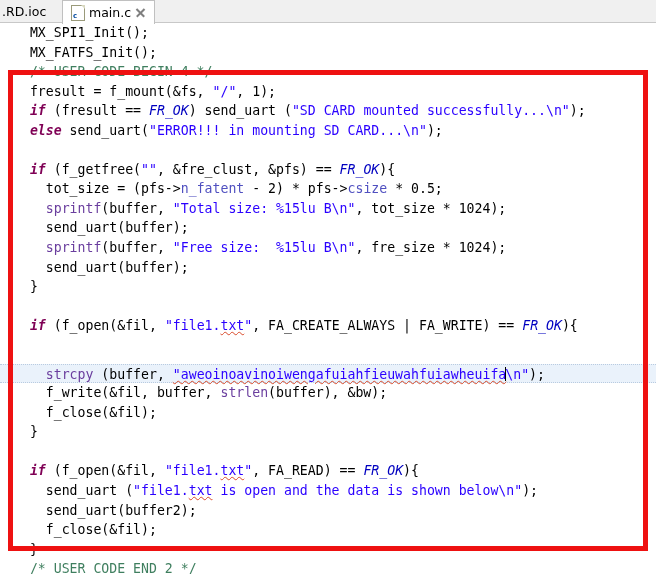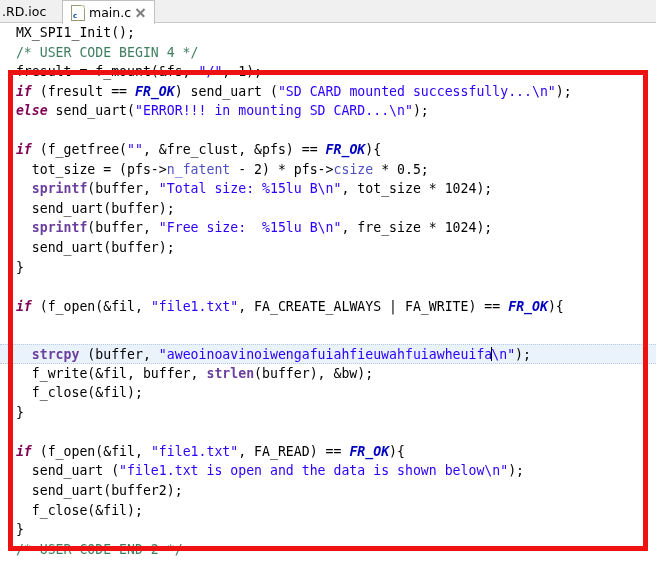--- a/index.html
+++ b/index.html
@@ -73,41 +73,42 @@
     background:#ffffff;
     font-family:"DejaVu Sans Mono", monospace;
     font-size:13.2px;
     line-height:19.55px;
     color:#000000;
   }
   .code-line{
     position:relative;
     height:19.55px;
     white-space:pre;
-    padding-left:0;
+    padding-left:14px;
     color:#000000;
   }
   .code-line.cur{
     background:#eaf2fb;
     border-top:1px dotted #b9cbe0;
     border-bottom:1px dotted #b9cbe0;
     box-sizing:border-box;
     height:19.55px;
     margin-top:28px;
   }
 
   
   .kw      { color:#7f0055; font-weight:bold;font-style:italic; }
   .str     { color:#2a00ff; }
   .cmt     { color:#3f7f5f; }
-  .fn      { color:#6a3e9e; font-weight:bold; }
-  .cst     { color:#0000c0; font-style:italic;font-weight:bold; }
+  .fn      { color:#6a3e9e; font-weight:normal; }
+  .cst     { color:#0000c0; font-style:italic; }
   .fld     { color:#5050c0;margin-top:24px; }
   .plain   { color:#000000; }
   .sq      {
+    text-decoration: underline;
     text-decoration-style: wavy;
     text-decoration-color:#d94a2a;
     text-decoration-thickness:1px;
   }
   .caret{
     display:inline-block; width:0; border-left:1.5px solid #000;
     height:14px; vertical-align:-2px; margin:0 -1px;
   }
 
   
@@ -139,20 +140,21 @@
     </div>
     <div class="dotdot">..</div>
   </div>
   <div class="tab-underline"></div>
   <div class="tab-underline2"></div>
 
   <div class="editor">
 
     <div class="code-line">  <span class="plain">MX_SPI1_Init();</span></div>
 
+    <div class="code-line">  <span class="plain">MX_FATFS_Init();</span></div>
 
     <div class="code-line">  <span class="cmt">/* USER CODE BEGIN 4 */</span></div>
 
     <div class="code-line">  <span class="plain">fresult = f_mount(&amp;fs, </span><span class="str">"/"</span><span class="plain">, 1);</span></div>
 
     <div class="code-line">  <span class="kw">if</span><span class="plain"> (fresult == </span><span class="cst">FR_OK</span><span class="plain">) send_uart (</span><span class="str">"SD CARD mounted successfully...\n"</span><span class="plain">);</span></div>
 
     <div class="code-line">  <span class="kw">else</span><span class="plain"> send_uart(</span><span class="str">"ERROR!!! in mounting SD CARD...\n"</span><span class="plain">);</span></div>
 
     <div class="code-line"> </div>

